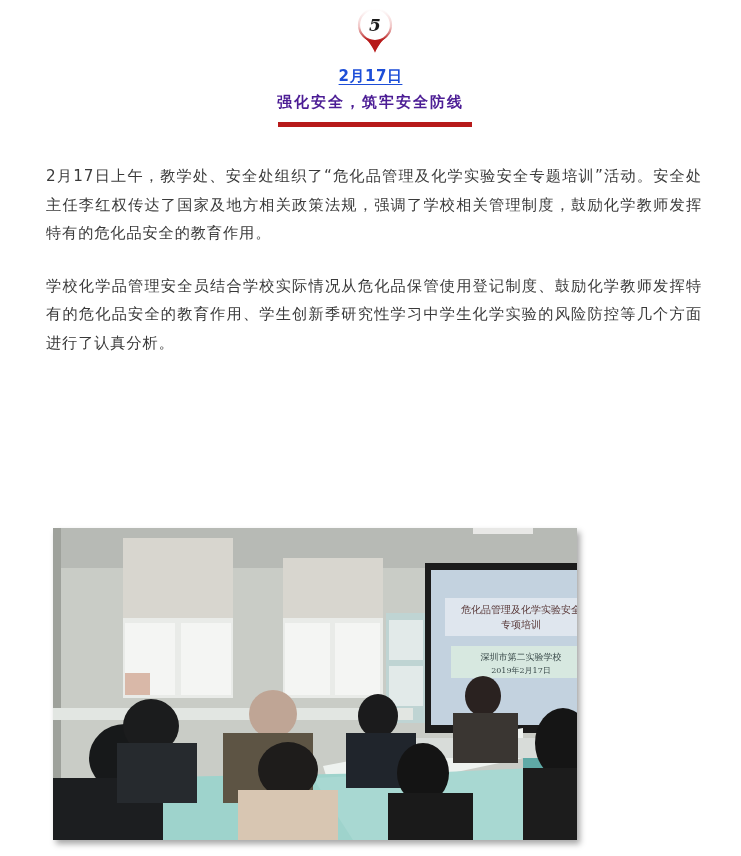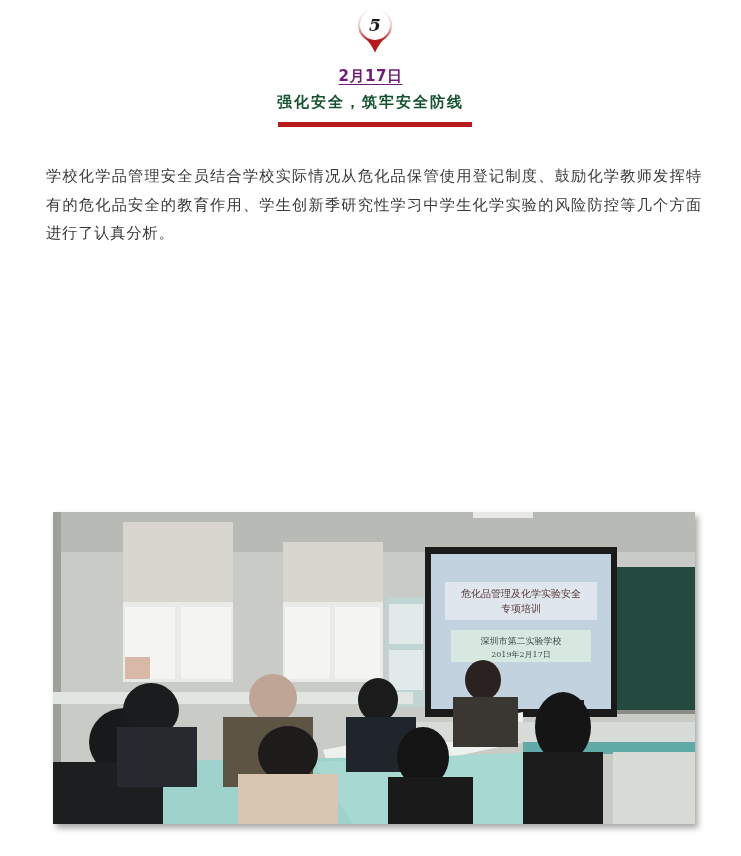--- a/index.html
+++ b/index.html
@@ -35,34 +35,34 @@
       color: #1a1a1a;
     }
     .date {
       position: absolute;
       left: 0;
       top: 67px;
       width: 741px;
       text-align: center;
       font-size: 15px;
       font-weight: bold;
-      color: #701a75;
+      color: #1d4ed8;
       text-decoration: underline;
       text-underline-offset: 3px;
       letter-spacing: 0.5px;
     }
     .subtitle {
       position: absolute;
       left: 0;
       top: 93px;
       width: 741px;
       text-align: center;
       font-size: 15px;
       font-weight: bold;
-      color: #14532d;
+      color: #4c1d95;
       letter-spacing: 2px;
     }
     .title-bar {
       position: absolute;
       left: 278px;
       top: 122px;
       width: 194px;
       height: 5px;
       background: #b71a1a;
     }
@@ -76,22 +76,22 @@
       margin: 0 0 24px 0;
       font-size: 15.2px;
       line-height: 28.5px;
       color: #3a3a3a;
       letter-spacing: 0.9px;
       text-align: justify;
     }
     .photo-wrap {
       position: absolute;
       left: 53px;
-      top: 512px;
-      width: 642px;
+      top: 528px;
+      width: 524px;
       height: 312px;
       box-shadow: 3px 4px 6px rgba(0,0,0,0.35);
       overflow: hidden;
       background: #0369a1;
     }
     .photo-wrap svg { display: block; }
   </style>
 </head>
 <body>
 
@@ -109,20 +109,21 @@
     <path d="M12 32 L19 44 L26 32 Z" fill="#b71a1a"></path>
   </svg>
   <div class="pin-number">5</div>
 </div>
 
 <div class="date">2月17日</div>
 <div class="subtitle">强化安全，筑牢安全防线</div>
 <div class="title-bar"></div>
 
 <div class="article">
+  <p class="para">2月17日上午，教学处、安全处组织了“危化品管理及化学实验安全专题培训”活动。安全处主任李红权传达了国家及地方相关政策法规，强调了学校相关管理制度，鼓励化学教师发挥特有的危化品安全的教育作用。</p>
   <p class="para">学校化学品管理安全员结合学校实际情况从危化品保管使用登记制度、鼓励化学教师发挥特有的危化品安全的教育作用、学生创新季研究性学习中学生化学实验的风险防控等几个方面进行了认真分析。</p>
 </div>
 
 <div class="photo-wrap">
   <svg width="642" height="312" viewBox="0 0 642 312">
 
     <rect x="0" y="0" width="642" height="312" fill="#c9ccc6"></rect>
     <rect x="0" y="0" width="642" height="40" fill="#b7bab5"></rect>
 
     <rect x="420" y="0" width="60" height="6" fill="#e8e8e6"></rect>

